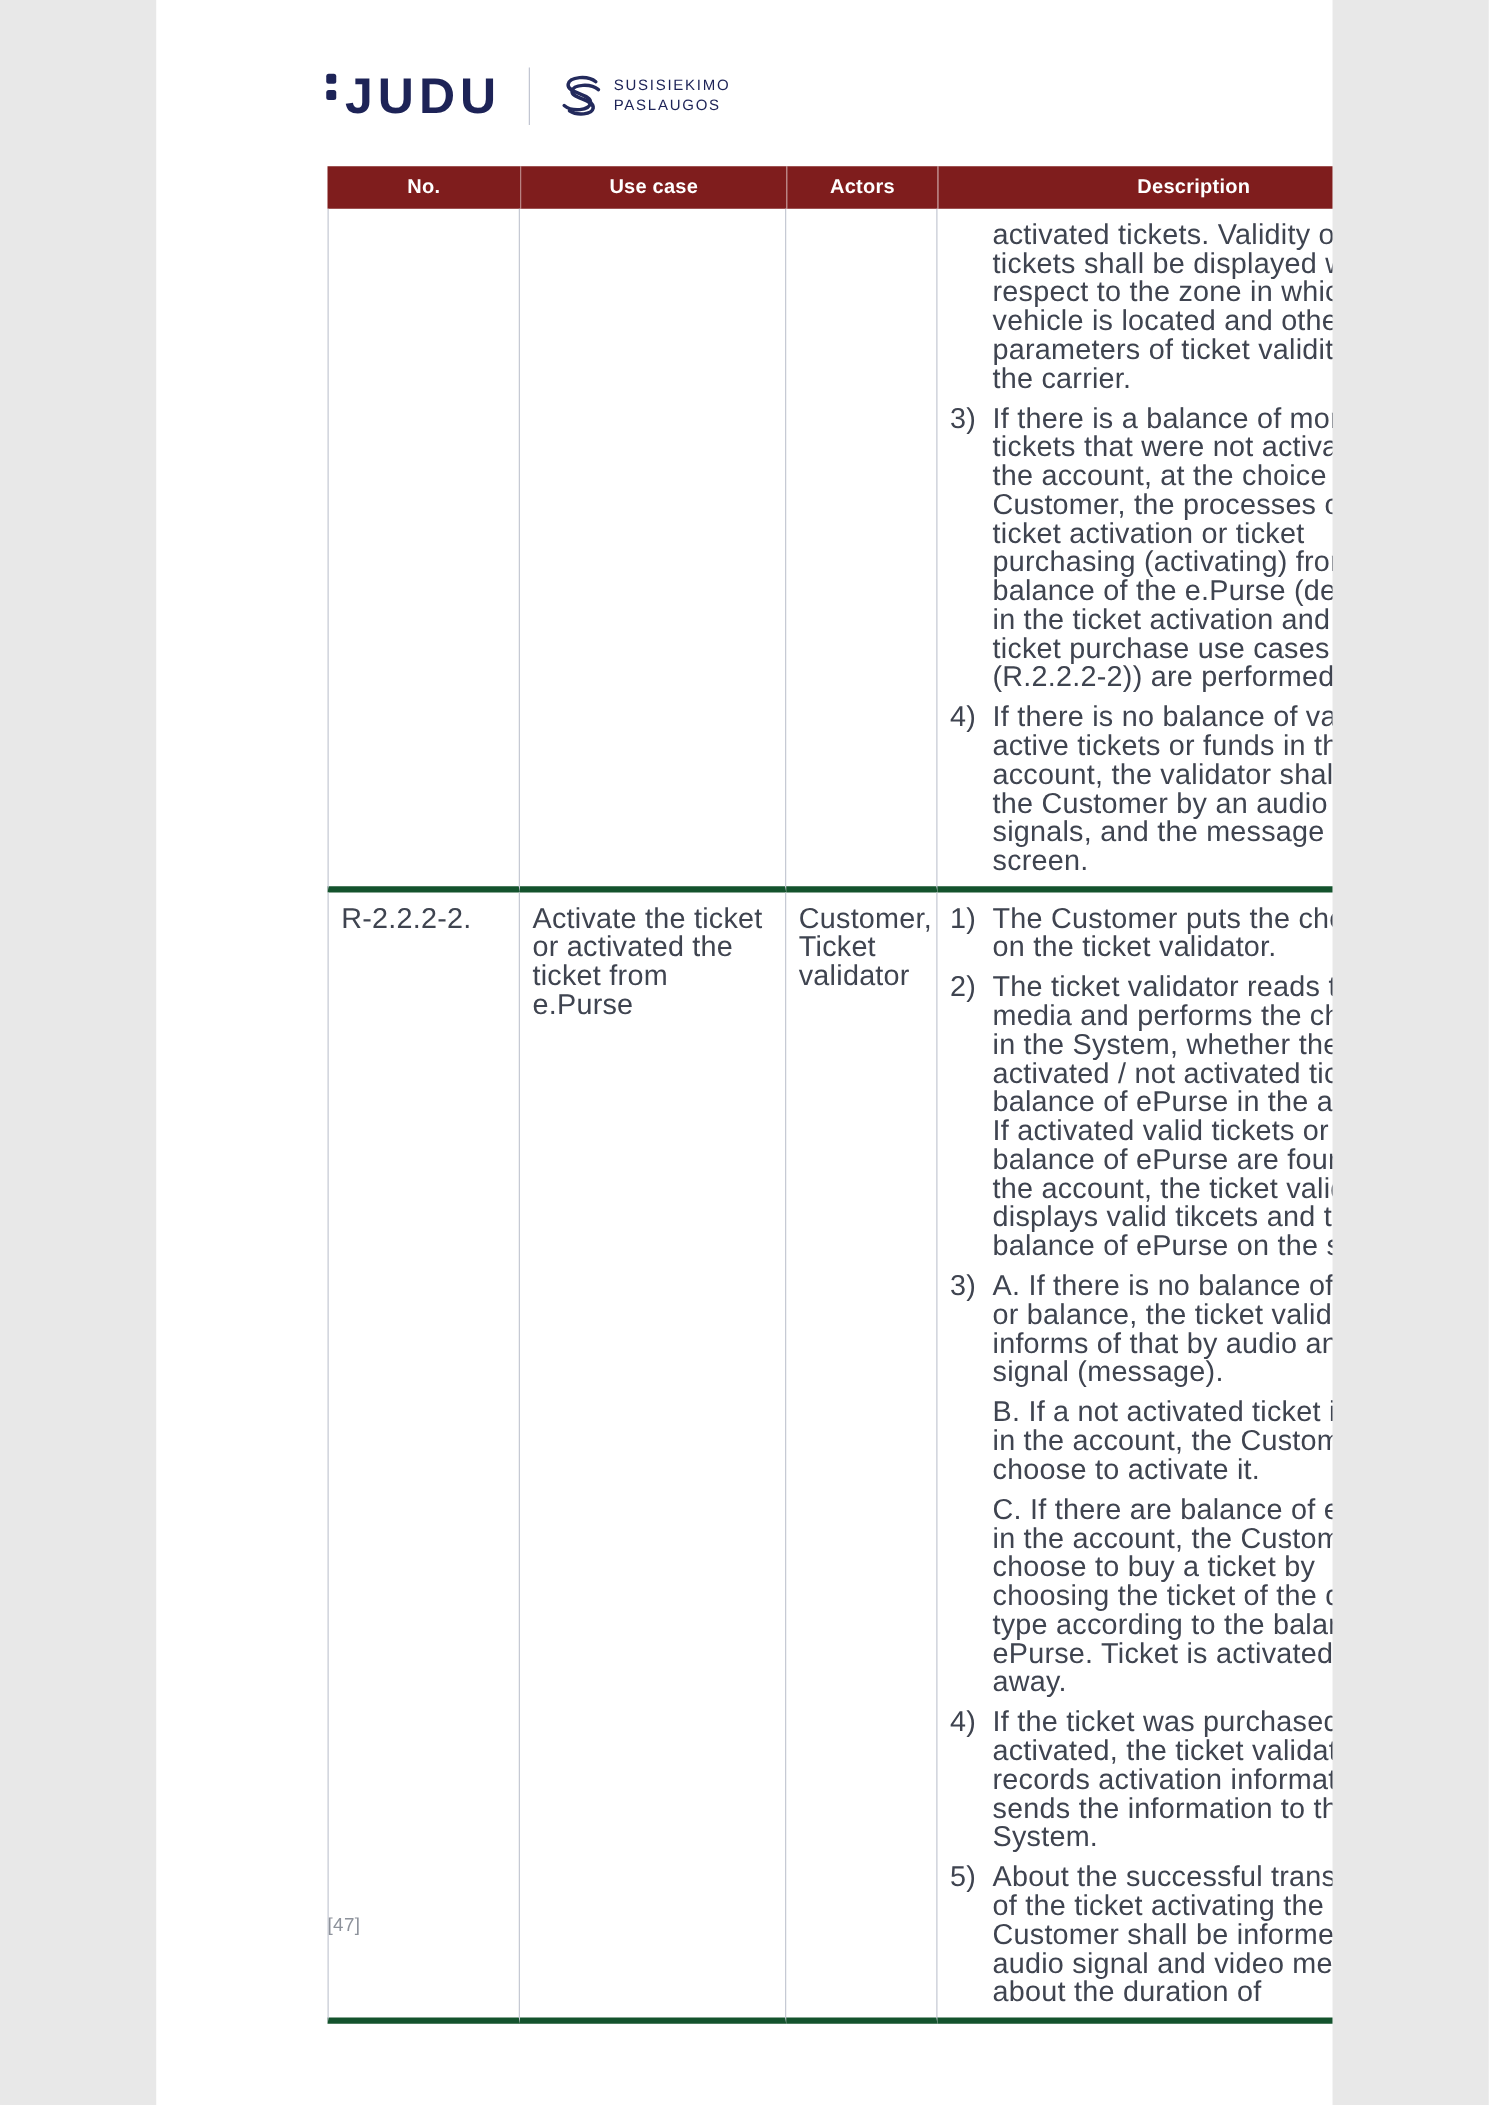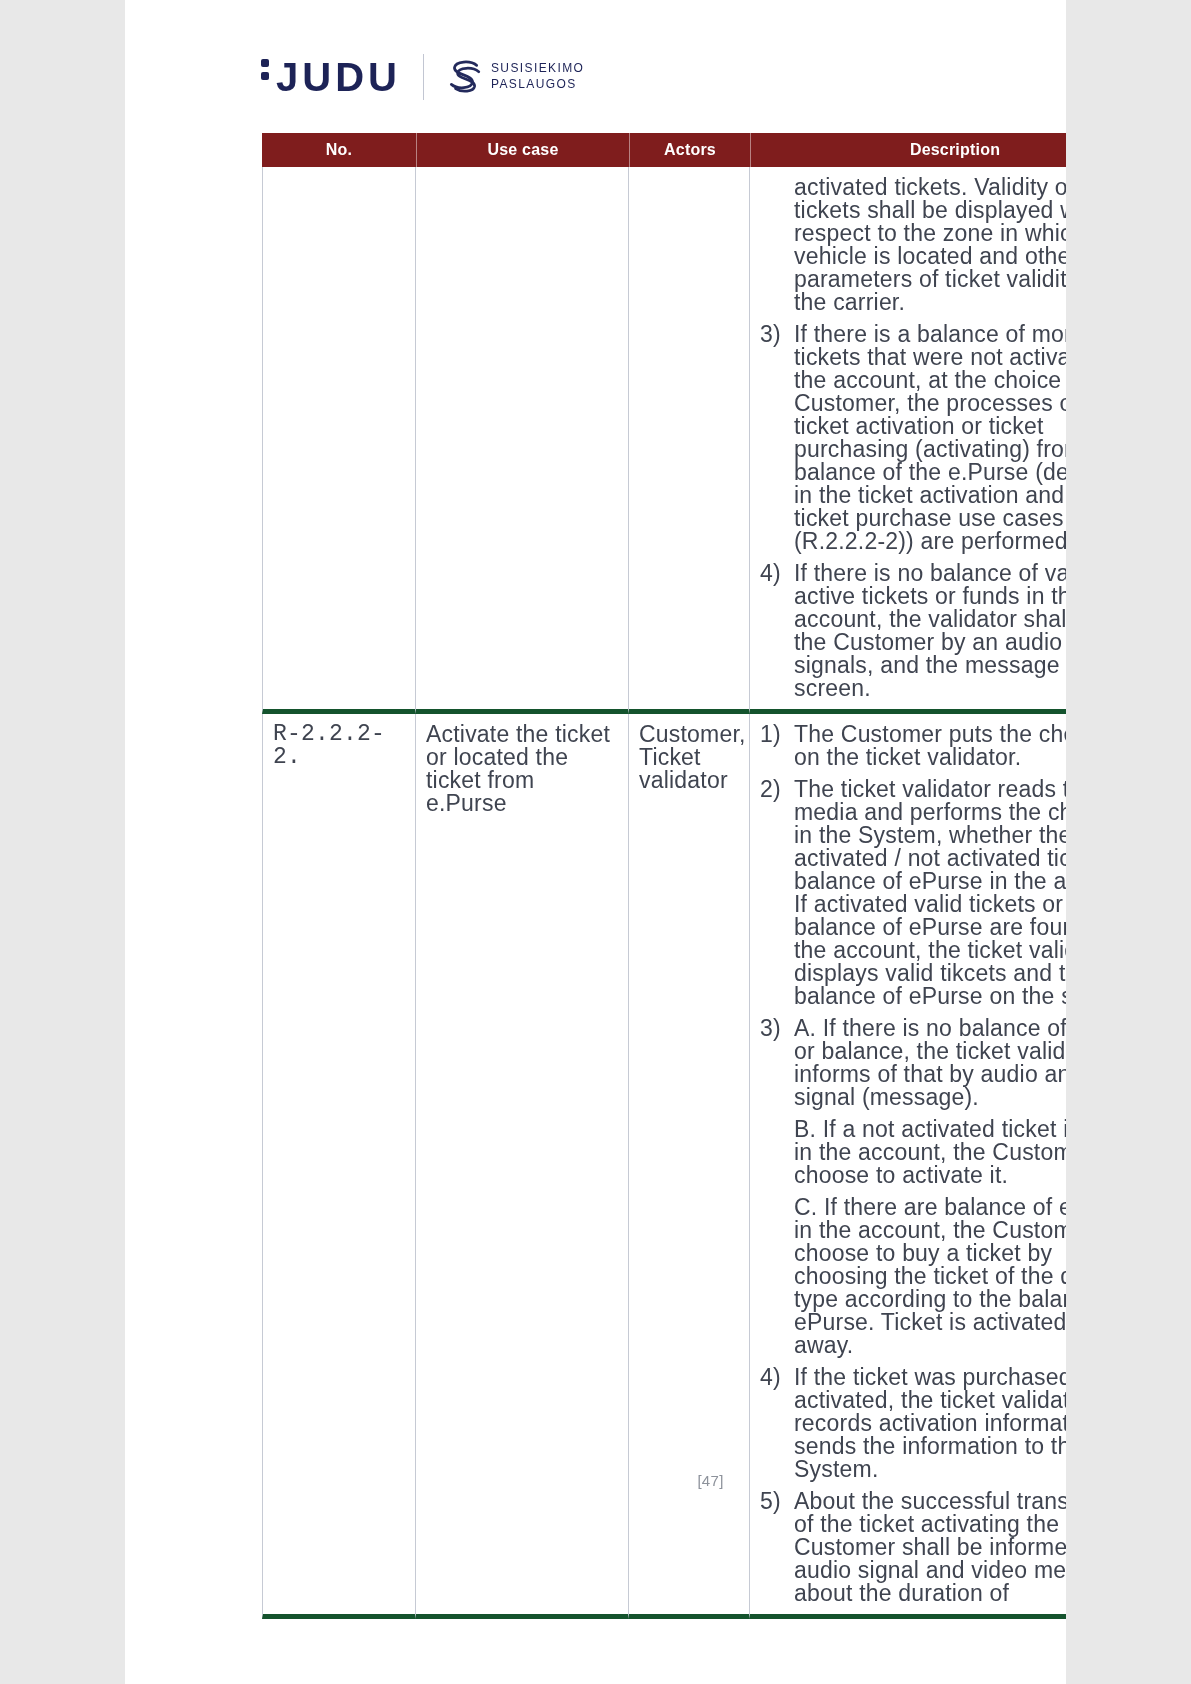--- a/index.html
+++ b/index.html
@@ -33,35 +33,35 @@
   .doc-table th {
     background:#7f1d1d; color:#ffffff; font-size:16px; font-weight:700;
     padding:8px 4px; text-align:center; letter-spacing:.2px;
   }
   .doc-table th + th { border-left:1px solid rgba(255,255,255,.45); }
   .doc-table td {
     border-right:1px solid #c6cad4; border-bottom:5px solid #14532d;
     vertical-align:top; padding:9px 10px;
     color:#3f4450; font-size:23px; line-height:23px; letter-spacing:.2px;
   }
-  .doc-table td:first-child { border-left:1px solid #c6cad4;font-family:Liberation Mono, monospace; }
+  .doc-table td:first-child { border-left:1px solid #c6cad4; }
   .row-a td { height:468px; }
   .row-b td { height:795px; }
   .cell-no { padding-left:14px; }
   .cell-desc { padding-left:8px; padding-right:8px; }
 
   .desc-item { display:flex; margin-bottom:9px; }
   .desc-item:last-child { margin-bottom:0; }
   .desc-item .num { flex:0 0 34px; }
   .desc-item .text { flex:1; padding-right:2px; }
 
   
   .footer {
-    position:absolute; top:1472px; left:137px; width:897px;
-    text-align:center; color:#8d929b; font-size:15px; letter-spacing:.3px;
+    position:absolute; top:1532px; left:137px; width:897px;
+    text-align:left; color:#8d929b; font-size:15px; letter-spacing:.3px;
   }
 </style>
 </head>
 <body>
 
 <div class="page">
 
   <div class="brand">
     <div class="judu-logo">
       <span class="judu-dots">
@@ -119,21 +119,21 @@
           </div>
           <div class="desc-item">
             <span class="num">4)</span>
             <span class="text">If there is no balance of valid or active tickets or funds in the account, the validator shall inform the Customer by an audio and signals, and the message on screen.</span>
           </div>
         </td>
       </tr>
 
       <tr class="row-b">
         <td class="cell-no">R-2.2.2-2.</td>
-        <td>Activate the ticket or located the ticket from e.Purse</td>
+        <td>Activate the ticket or activated the ticket from e.Purse</td>
         <td>Customer, Ticket validator</td>
         <td class="cell-desc">
           <div class="desc-item">
             <span class="num">1)</span>
             <span class="text">The Customer puts the choose on the ticket validator.</span>
           </div>
           <div class="desc-item">
             <span class="num">2)</span>
             <span class="text">The ticket validator reads the media and performs the check-up in the System, whether there are activated / not activated tickets or balance of ePurse in the account. If activated valid tickets or balance of ePurse are found in the account, the ticket validator displays valid tikcets and the balance of ePurse on the screen.</span>
           </div>

